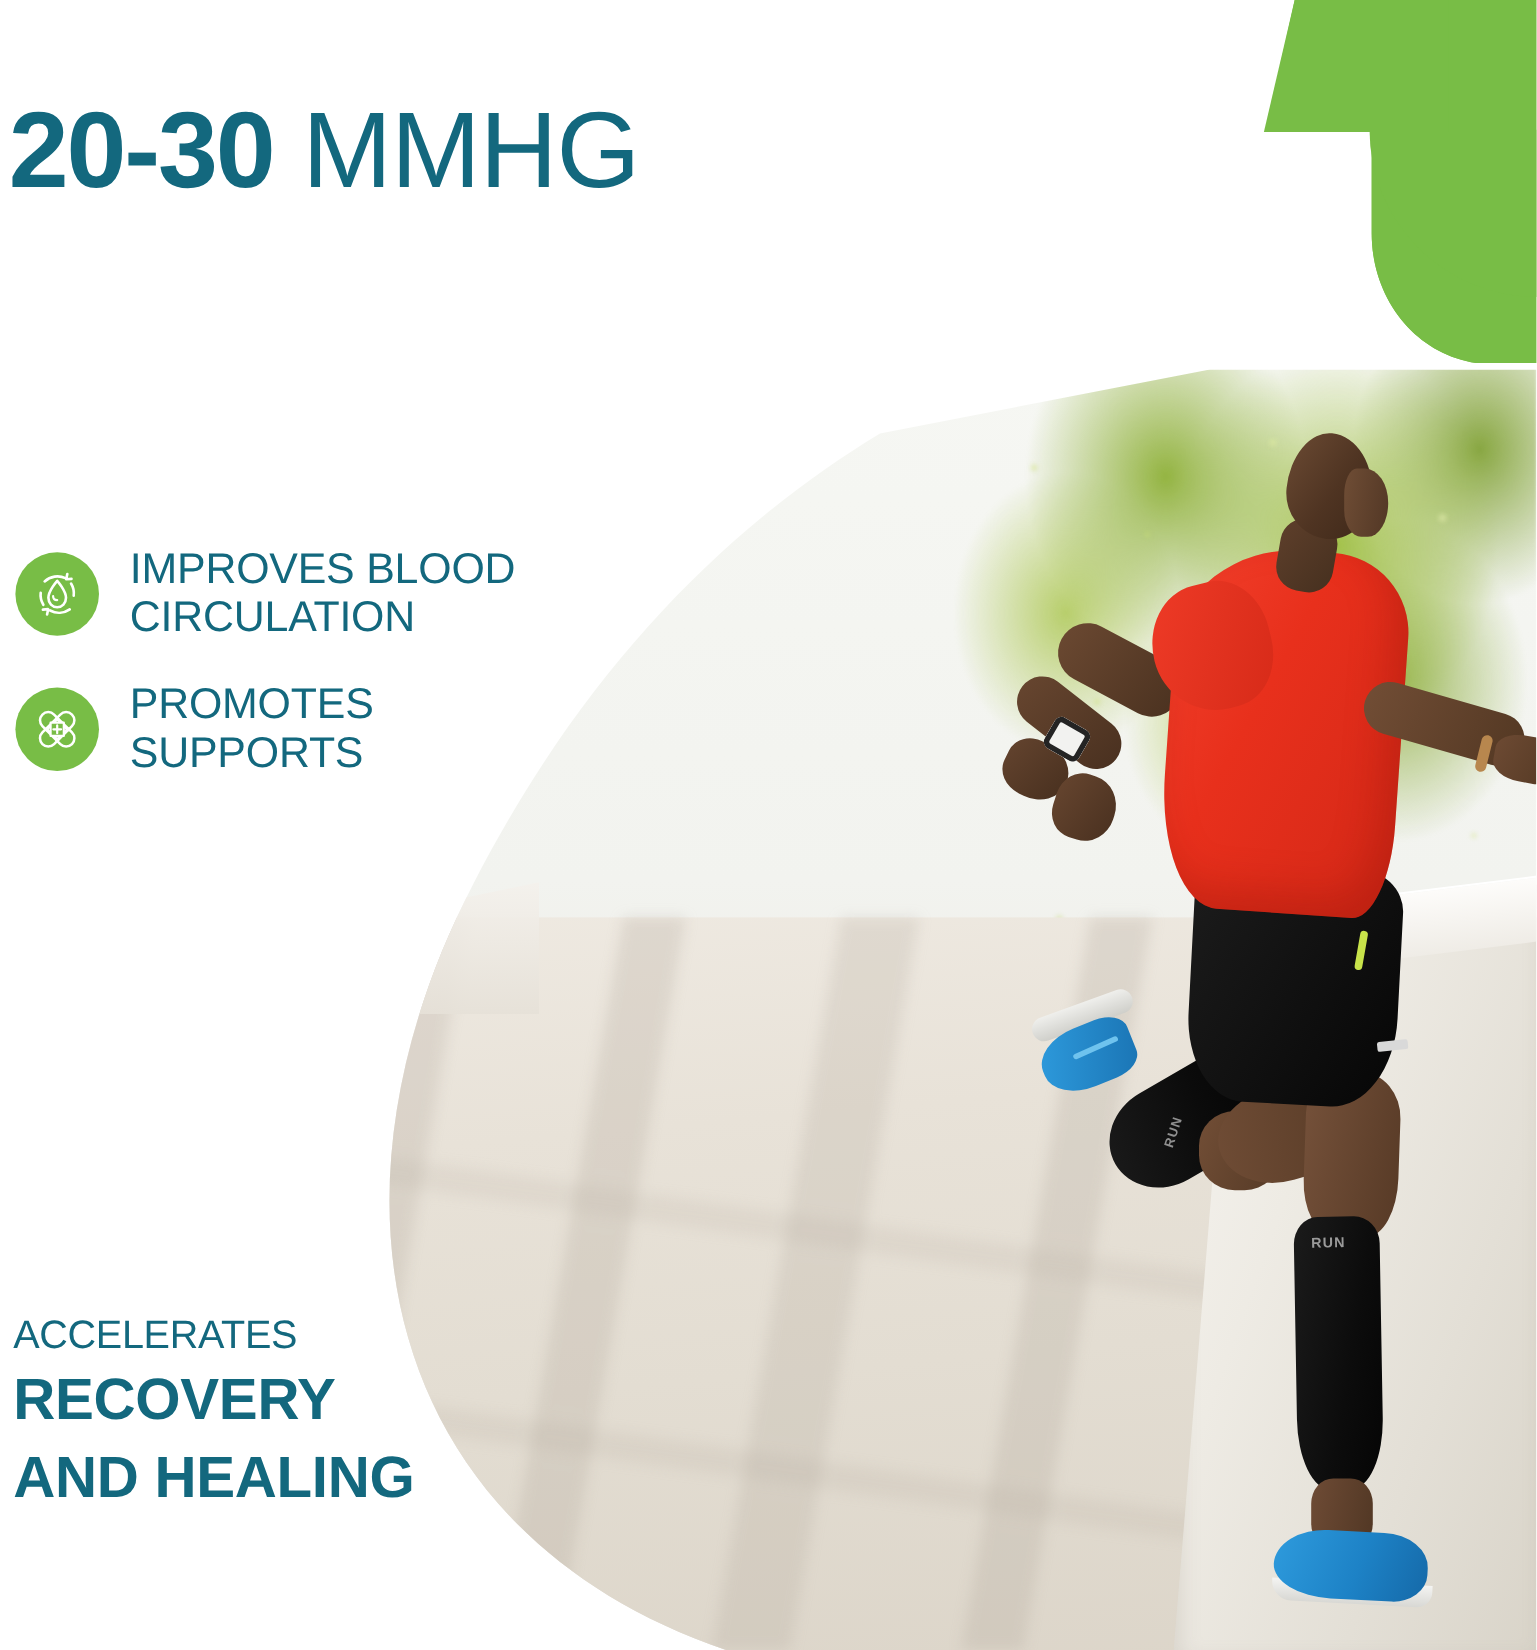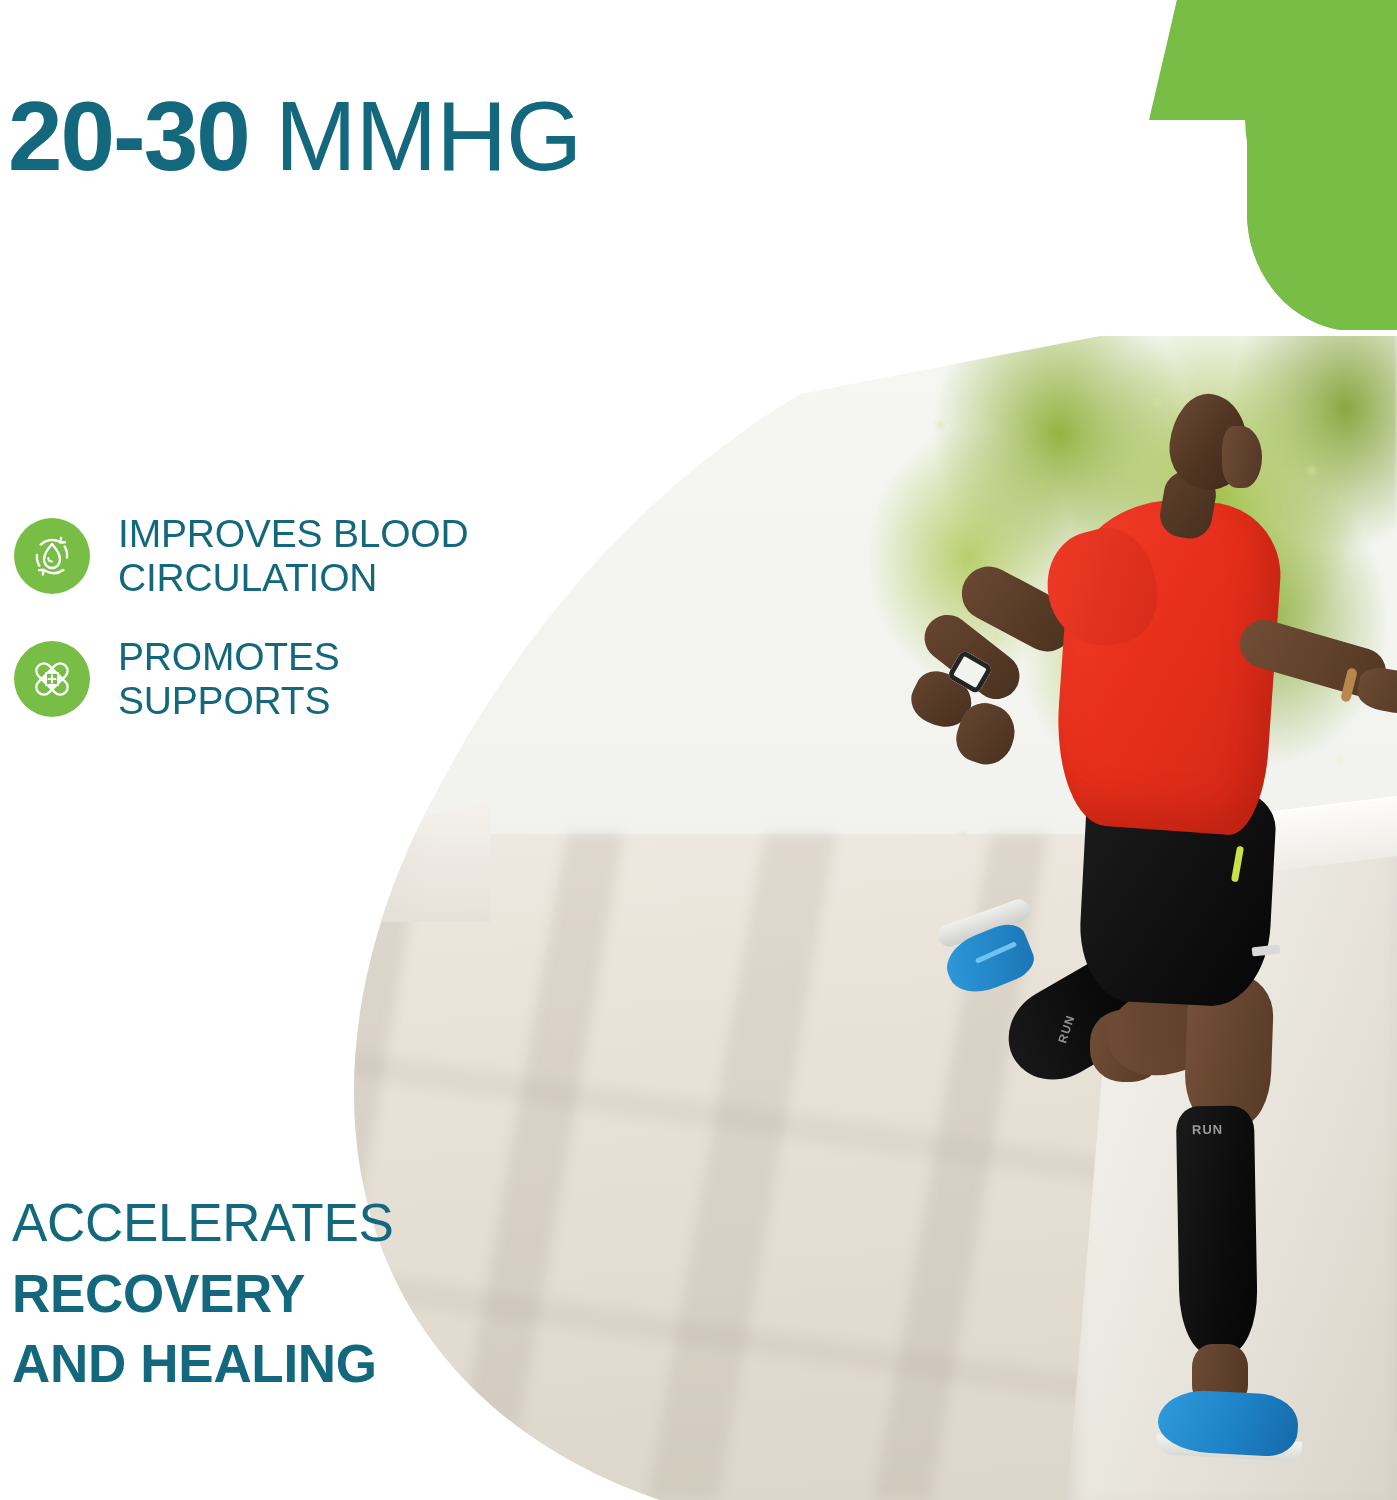--- a/index.html
+++ b/index.html
@@ -380,21 +380,21 @@
     width: 56px; height: 60px;
     background: linear-gradient(110deg, #66452f, #4a3120);
     border-radius: 42% 48% 46% 40%;
     transform: rotate(18deg);
   }
 
   
   .features {
     position: absolute;
     left: 14px;
-    top: 512px;
+    top: 496px;
     width: 560px;
   }
   .feature {
     display: flex;
     align-items: center;
     gap: 28px;
     margin-bottom: 36px;
   }
   .feature-icon {
     flex: 0 0 auto;
@@ -420,21 +420,21 @@
   .tagline {
     position: absolute;
     left: 12px;
     top: 1192px;
     width: 620px;
     color: #13687e;
     line-height: 1.18;
   }
   .tag-light {
     font-weight: 300;
-    font-size: 53px;
+    font-size: 36px;
     letter-spacing: -0.3px;
     display: block;
   }
   .tag-bold {
     font-weight: 700;
     font-size: 53px;
     letter-spacing: -0.3px;
     display: block;
     margin-top: 8px;
   }

